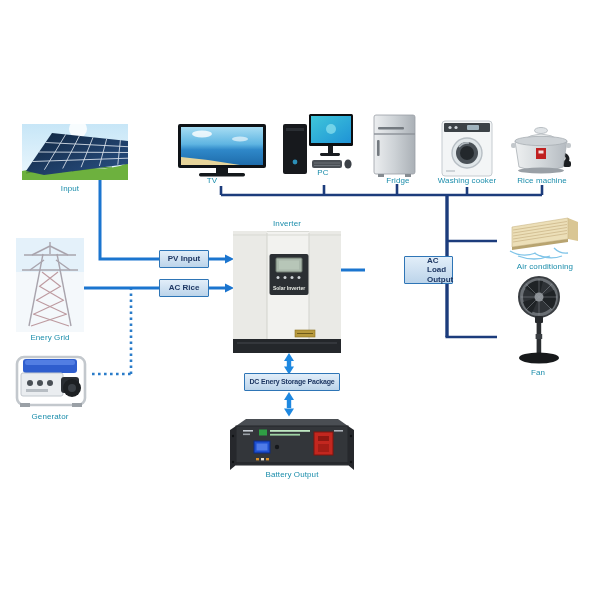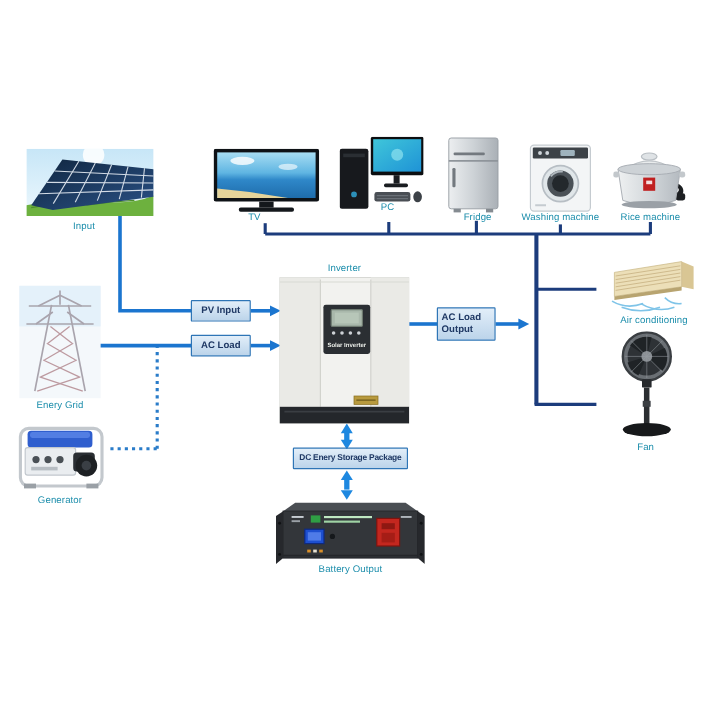--- a/index.html
+++ b/index.html
@@ -8,21 +8,21 @@
   #wires{position:absolute;left:0;top:0;width:600px;height:600px;z-index:1;}
   .device{position:absolute;z-index:2;}
   .device svg{display:block;}
   .lbl{position:absolute;z-index:3;transform:translateX(-50%);white-space:nowrap;
        font-size:8px;font-weight:normal;color:#1b8dab;letter-spacing:.1px;}
   .flowbox{position:absolute;z-index:4;background:linear-gradient(#e2eef9,#bcd4ea);
            border:1.6px solid #2e75b6;box-sizing:border-box;border-radius:1px;
            display:flex;align-items:center;justify-content:center;
            font-size:8px;font-weight:bold;color:#1f3864;line-height:1.2;}
   .flowbox.wide{font-size:7px;letter-spacing:-.2px;white-space:nowrap;}
-  .flowbox.twoline{justify-content:flex-start;text-align:left;padding-left:3px;}
+  .flowbox.twoline{justify-content:flex-start;text-align:left;padding-left:22px;margin-left:40px;}
 </style>
 </head>
 <body>
 
 <div id="canvas">
 
   <svg id="wires" viewBox="0 0 600 600">
 
     <polyline points="100,178 100,259 160,259" fill="none" stroke="#1b75cf" stroke-width="3"></polyline>
 
@@ -210,21 +210,21 @@
       <rect x="26" y="6" width="12" height="5" rx="1" fill="#9fb3bd"></rect>
       <circle cx="9" cy="8.5" r="1.6" fill="#cfd5da"></circle>
         <circle cx="15" cy="8.5" r="1.6" fill="#cfd5da"></circle>
       <circle cx="26" cy="34" r="15" fill="#e0e6e9" stroke="#b7bec4" stroke-width="1.4"></circle>
       <circle cx="26" cy="34" r="11" fill="#4a5157"></circle>
       <circle cx="26" cy="34" r="7" fill="#23282c"></circle>
       <path d="M18,28 a11,11 0 0,1 10,-4" stroke="#aeb6bc" stroke-width="1.6" fill="none"></path>
       <line x1="5" y1="52" x2="14" y2="52" stroke="#c5cbd0" stroke-width="1.6"></line>
     </svg>
   </div>
-  <div class="lbl" style="left:467px;top:176px">Washing machine</div>
+  <div class="lbl" style="left:467px;top:176px">Washing cooker</div>
 
   <div class="device" style="left:511px;top:126px">
     <svg width="64" height="50" viewBox="0 0 64 50">
       <defs>
           <linearGradient id="rc" x1="0" y1="0" x2="1" y2="0">
         <stop offset="0" stop-color="#eef0f1"></stop>
             <stop offset=".5" stop-color="#d3d8db"></stop>
         <stop offset="1" stop-color="#b4bac0"></stop>
       </linearGradient>
         </defs>
@@ -306,21 +306,21 @@
         <circle cx="66" cy="46.5" r="1.5" fill="#cdd2d6"></circle>
       <text x="56" y="58.5" text-anchor="middle" font-size="5" font-weight="bold" fill="#e8ebe6" font-family="Liberation Sans, sans-serif">Solar Inverter</text>
       <rect x="62" y="99" width="20" height="7" fill="#b89a3e" stroke="#8a7020" stroke-width=".6"></rect>
       <line x1="64" y1="102.5" x2="80" y2="102.5" stroke="#6e5a1a" stroke-width="1"></line>
       <rect x="0" y="108" width="108" height="14" fill="#24272b"></rect>
       <line x1="4" y1="112" x2="104" y2="112" stroke="#3a3e43" stroke-width="1.4"></line>
     </svg>
   </div>
 
   <div class="flowbox" style="left:159px;top:250px;width:50px;height:18px">PV Input</div>
-  <div class="flowbox" style="left:159px;top:279px;width:50px;height:18px">AC Load</div>
+  <div class="flowbox" style="left:159px;top:279px;width:50px;height:18px">AC Rice</div>
   <div class="flowbox twoline" style="left:364px;top:256px;width:49px;height:28px">AC Load Output</div>
   <div class="flowbox wide" style="left:244px;top:373px;width:96px;height:18px">DC Enery Storage Package</div>
 
   <div class="device" style="left:230px;top:417px">
     <svg width="124" height="54" viewBox="0 0 124 54">
       <polygon points="16,2 108,2 118,9 6,9" fill="#4a4e53"></polygon>
       <rect x="6" y="9" width="112" height="39" fill="#33363a" stroke="#24262a"></rect>
       <polygon points="0,13 6,9 6,48 0,53" fill="#26282c"></polygon>
       <polygon points="124,13 118,9 118,48 124,53" fill="#26282c"></polygon>
       <circle cx="3" cy="19" r="1.2" fill="#101214"></circle>

